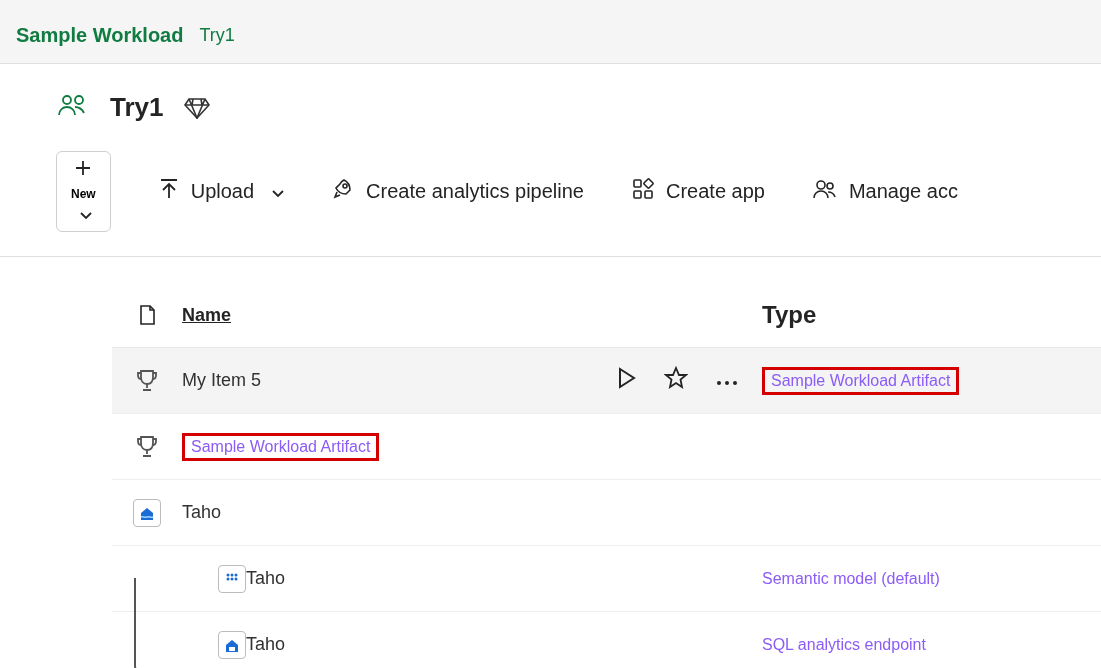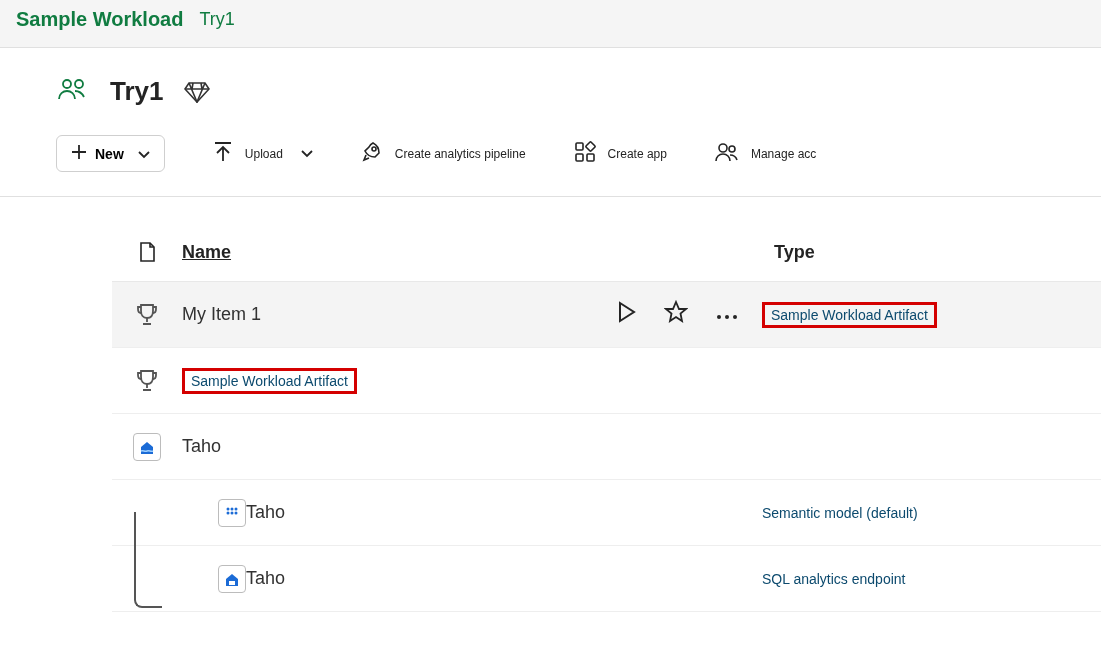--- a/index.html
+++ b/index.html
@@ -9,21 +9,21 @@
     background: #fff;
     color: #242424;
     width: 1101px;
     height: 668px;
     overflow: hidden;
   }
   .breadcrumb-bar {
     display: flex;
     align-items: center;
     gap: 16px;
-    padding: 8px 16px 16px 16px;
+    padding: 24px 16px 16px 16px;
     background: #f5f5f5;
     border-bottom: 1px solid #e0e0e0;
   }
   .breadcrumb-app {
     font-size: 20px;
     font-weight: 600;
     color: #107c41;
   }
   .breadcrumb-ws {
     font-size: 18px;
@@ -51,71 +51,72 @@
     gap: 48px;
     padding-bottom: 24px;
   }
   .new-btn {
     display: flex;
     align-items: center;
     gap: 8px;
     border: 1px solid #cfcfcf;
     border-radius: 6px;
     padding: 8px 14px;
-    font-size: 14px;
+    font-size: 12px;
     font-weight: 600;
     background: #fff;
     cursor: pointer;
+    flex-direction: column;
   }
   .toolbar-item {
     display: flex;
     align-items: center;
     gap: 12px;
-    font-size: 12px;
+    font-size: 20px;
     color: #242424;
     cursor: pointer;
   }
   .chev { margin-left: 6px; }
   .divider-line {
     border-top: 1px solid #e0e0e0;
     margin-left: -56px;
   }
   .table {
     margin-top: 32px;
     margin-left: 56px;
   }
   .table-header {
     display: flex;
     align-items: center;
     padding: 12px 0 18px 0;
     border-bottom: 1px solid #e8e8e8;
   }
   .col-icon { width: 70px; display: flex; justify-content: center; }
   .col-name { width: 580px; font-size: 18px; font-weight: 600; text-decoration: underline; }
-  .col-type { flex: 1; font-size: 18px; font-weight: 600; margin-left: 12px; }
+  .col-type { flex: 1; font-size: 24px; font-weight: 600; }
   .row {
     display: flex;
     align-items: center;
     height: 66px;
     border-bottom: 1px solid #eee;
     position: relative;
   }
   .row.hovered { background: #f4f4f4; }
   .row .col-name-cell {
     width: 580px;
     font-size: 18px;
     color: #323232;
     display: flex;
     align-items: center;
     position: relative;
   }
   .row .col-type-cell {
     flex: 1;
-    font-size: 14px;
-    color: #0c4a6e;
+    font-size: 16px;
+    color: #8b5cf6;
   }
   .row-actions {
     position: absolute;
     right: 24px;
     display: flex;
     gap: 28px;
     align-items: center;
   }
   .highlight-box {
     border: 3px solid #d40000;
@@ -255,21 +256,21 @@
 
     <div class="row hovered">
       <div class="col-icon">
         <svg width="24" height="26" viewBox="0 0 24 26" stroke="#555" stroke-width="1.8" fill="none">
           <path d="M6 3h12v6c0 4-2 7-6 7s-6-3-6-7z"></path>
           <path d="M6 5H3v2c0 2 1 4 3 4M18 5h3v2c0 2-1 4-3 4"></path>
           <path d="M12 16v4M8 22h8"></path>
         </svg>
       </div>
       <div class="col-name-cell">
-        <span>My Item 1</span>
+        <span>My Item 5</span>
         <div class="row-actions">
           <span>
             <svg width="20" height="22" viewBox="0 0 20 22" stroke="#242424" stroke-width="2" fill="none">
                 <path d="M4 2l14 9L4 20z"></path>
               </svg>
           </span>
           <span>
             <svg width="24" height="24" viewBox="0 0 24 24" stroke="#242424" stroke-width="1.8" fill="none">
                 <path d="M12 2l3 7h7l-5.5 4.5L18 21l-6-4-6 4 1.5-7.5L2 9h7z"></path>
               </svg>

